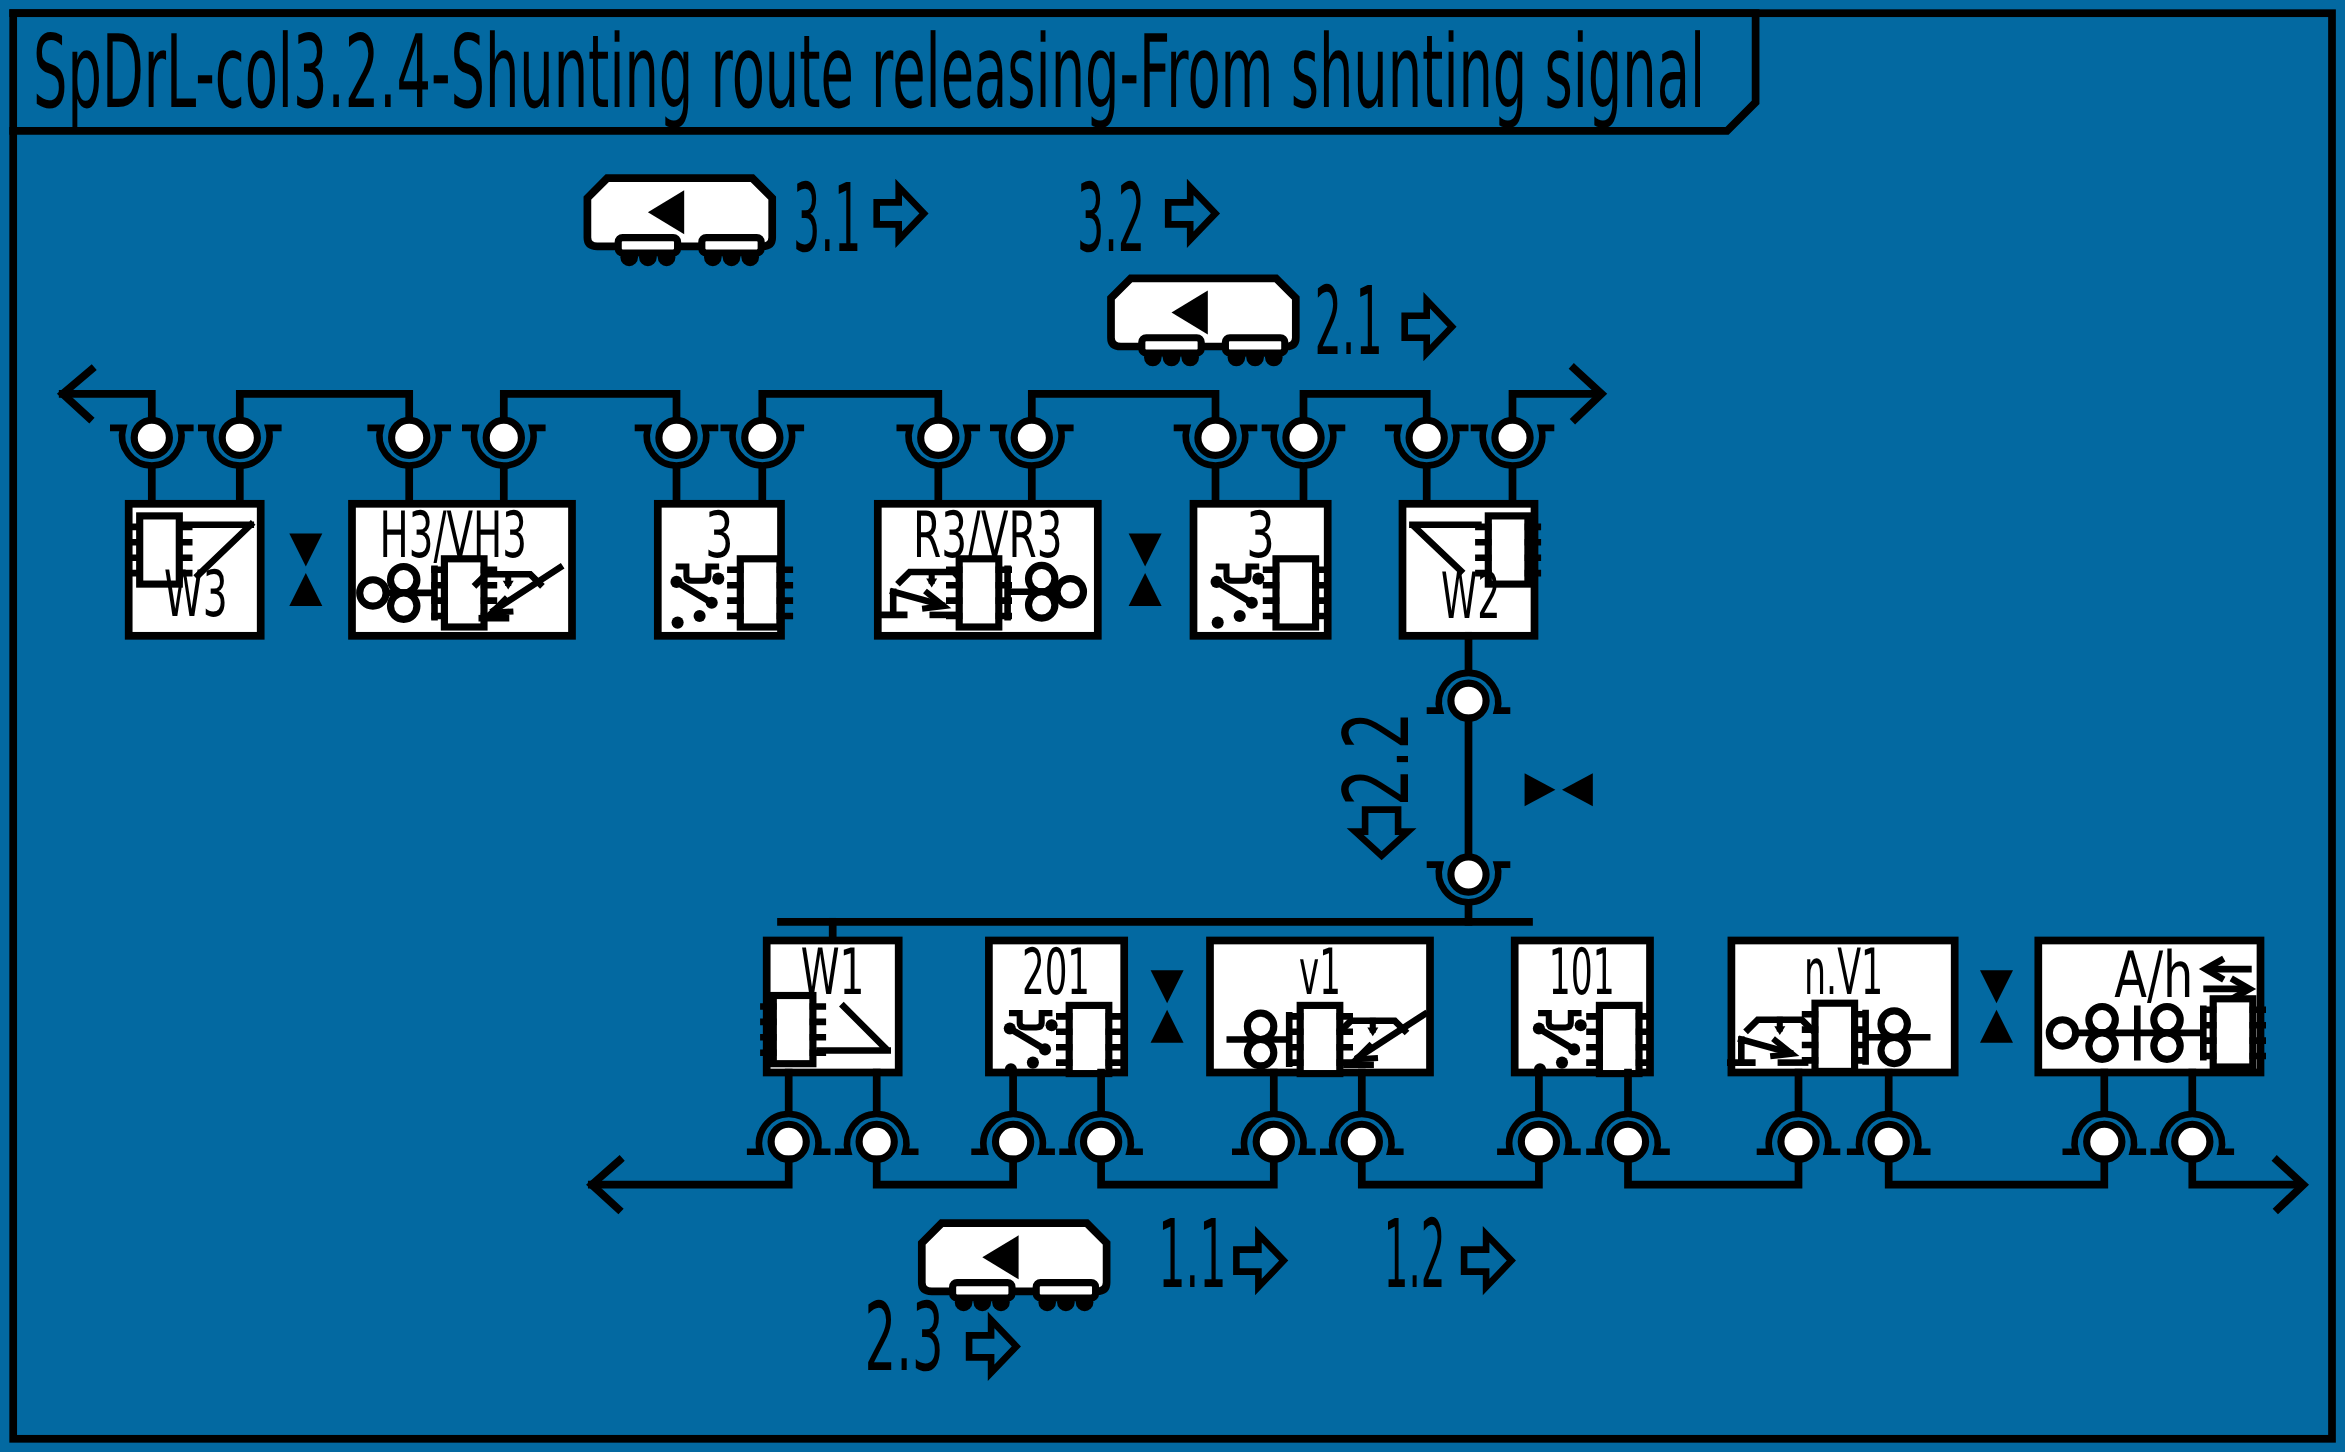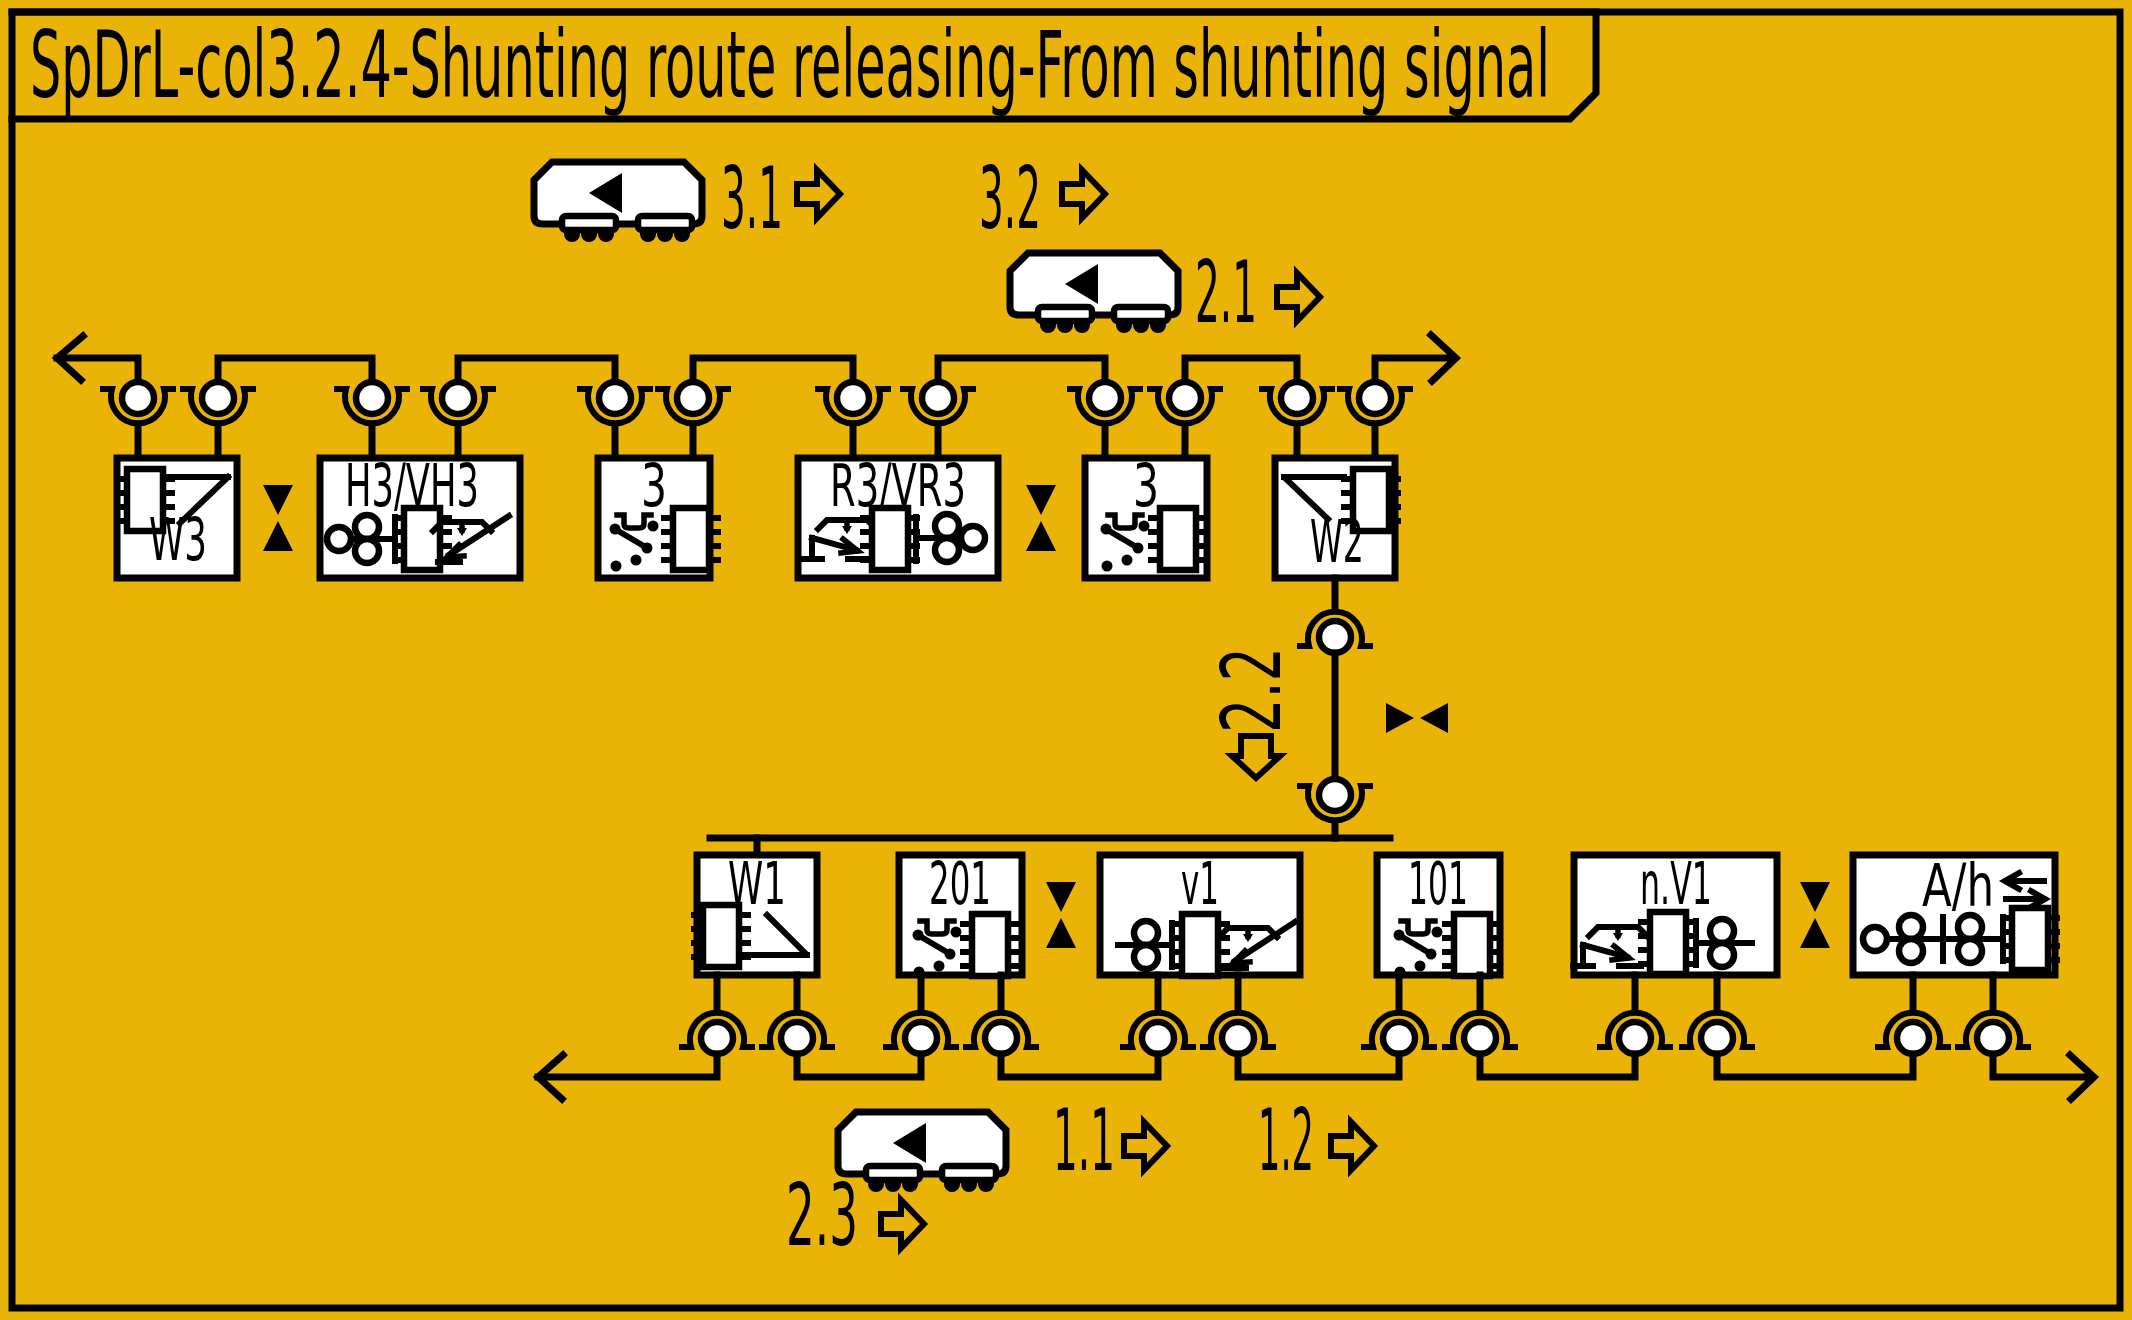--- a/index.html
+++ b/index.html
@@ -1,16 +1,16 @@
 <!DOCTYPE html>
 <html><head>
 <meta charset="utf-8">
 <style>
   html,body{margin:0;padding:0;background:#ffffff;}
-  .page{width:2132px;height:1320px;background:#eab308;position:relative;overflow:hidden;}
+  .page{width:2132px;height:1320px;background:#0369a1;position:relative;overflow:hidden;}
   svg{display:block;}
   .ln{stroke:#000;stroke-width:7;fill:none;stroke-linecap:square;}
   .ln6{stroke:#000;stroke-width:6;fill:none;stroke-linecap:square;}
   .ln5{stroke:#000;stroke-width:5.5;fill:none;stroke-linecap:square;}
   .fw{fill:#ffffff;stroke:#000;stroke-width:6.5;}
   .fw7{fill:#ffffff;stroke:#000;stroke-width:7;}
   .fb{fill:#000;stroke:none;}
   .tx{font-family:"DejaVu Sans", sans-serif;fill:#000;}
 </style>
 </head>

